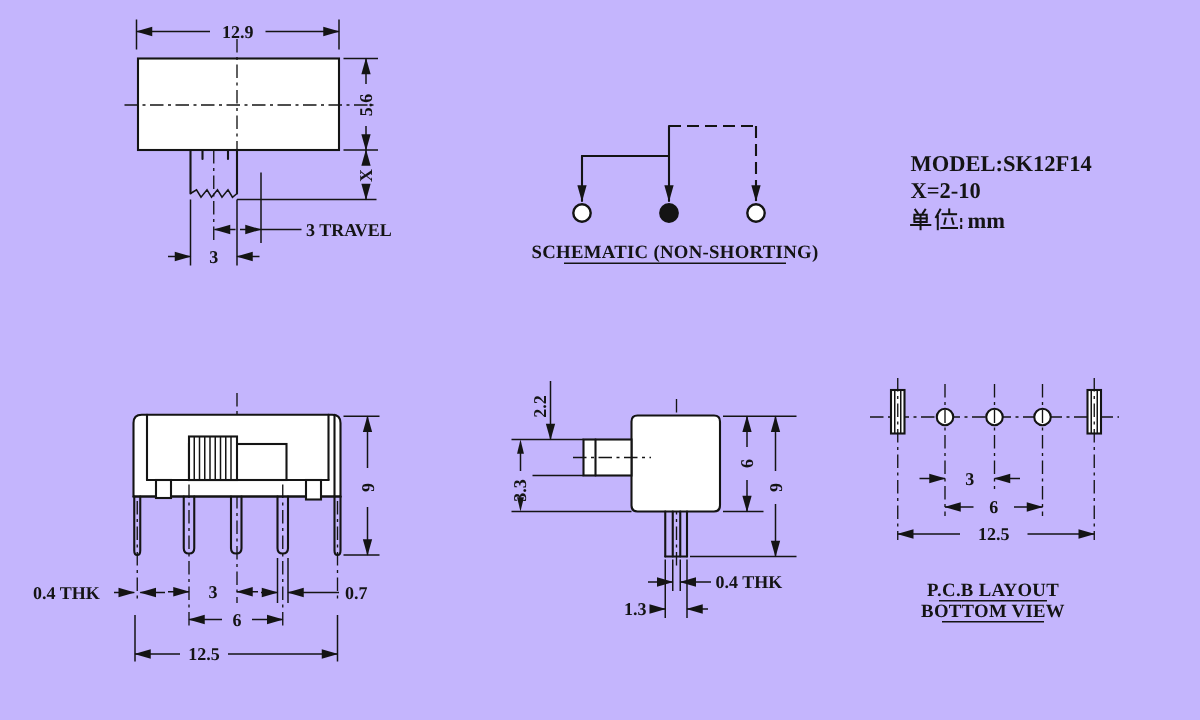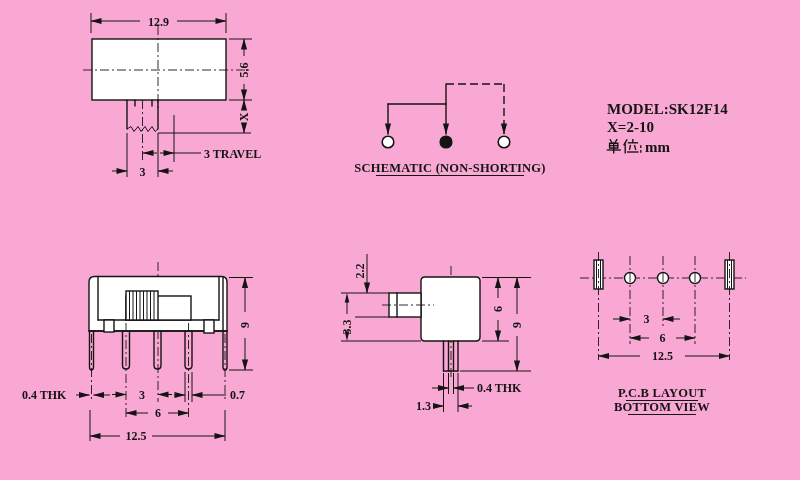--- a/index.html
+++ b/index.html
@@ -1,16 +1,16 @@
 <!DOCTYPE html>
 <html><head>
 <meta charset="utf-8">
 <style>
   html,body{margin:0;padding:0;background:#fff;}
-  .page{position:relative;width:800px;height:480px;background:#f9a8d4;overflow:hidden;}
+  .page{position:relative;width:800px;height:480px;background:#c4b5fd;overflow:hidden;}
   svg{display:block;}
   text{fill:#141414;font-family:"Liberation Serif","DejaVu Serif",serif;font-weight:bold;}
   .t12{font-size:12px;}
   .t13{font-size:12.5px;letter-spacing:.2px;}
   .t15{font-size:15px;}
   .ol{stroke:#141414;stroke-width:1.4;fill:none;stroke-linecap:round;}
   .fl{fill:#ffffff;stroke:#141414;stroke-width:1.4;}
   .thin{stroke:#141414;stroke-width:1;fill:none;}
   .dl{stroke:#141414;stroke-width:1;fill:none;}
   .cl{stroke:#141414;stroke-width:.9;fill:none;stroke-dasharray:9 3 2 3;}

